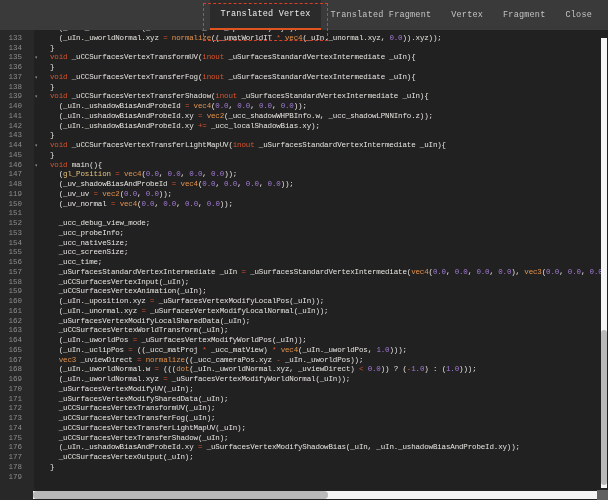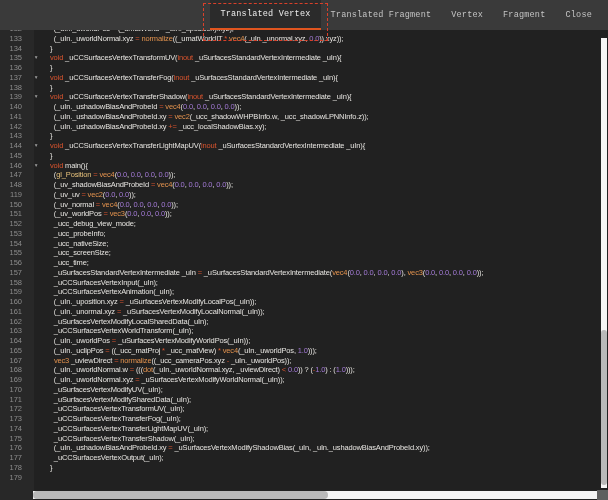--- a/index.html
+++ b/index.html
@@ -40,21 +40,21 @@
     background:var(--code_bg,#212121);
     overflow:hidden;
   }
   .gutter-bg{
     position:absolute;left:0;top:0;bottom:0;width:34px;
     background:var(--gutter_bg,#282828);
   }
   .rows{position:absolute;left:0;right:0;top:0;margin-top:-6px;}
   .row{
     display:flex;height:9.75px;line-height:9.75px;
-    font-family:Liberation Sans, sans-serif;
+    font-family:Liberation Mono, monospace;
     font-size:7.5px;letter-spacing:-0.15px;
     white-space:pre;
     gap:8px;
   }
   .ln{
     flex:none;width:22px;text-align:right;
     color:var(--line_number,#8c8c8c);
     letter-spacing:0;
   }
   .fold{
@@ -126,21 +126,21 @@
       <div class="row"><span class="ln">141</span><span class="fold"></span><span class="codetext">  (_uIn._ushadowBiasAndProbeId.xy <span class="op">=</span> <span class="fn">vec2</span>(_ucc_shadowWHPBInfo.w, _ucc_shadowLPNNInfo.z));</span></div>
       <div class="row"><span class="ln">142</span><span class="fold"></span><span class="codetext">  (_uIn._ushadowBiasAndProbeId.xy <span class="op">+</span><span class="op">=</span> _ucc_localShadowBias.xy);</span></div>
       <div class="row"><span class="ln">143</span><span class="fold"></span><span class="codetext">}</span></div>
       <div class="row"><span class="ln">144</span><span class="fold">▾</span><span class="codetext"><span class="kw">void</span> _uCCSurfacesVertexTransferLightMapUV(<span class="kw">inout</span> _uSurfacesStandardVertexIntermediate _uIn){</span></div>
       <div class="row"><span class="ln">145</span><span class="fold"></span><span class="codetext">}</span></div>
       <div class="row"><span class="ln">146</span><span class="fold">▾</span><span class="codetext"><span class="kw">void</span> main(){</span></div>
       <div class="row"><span class="ln">147</span><span class="fold"></span><span class="codetext">  (<span class="sp">gl_Position</span> <span class="op">=</span> <span class="fn">vec4</span>(<span class="num">0.0</span>, <span class="num">0.0</span>, <span class="num">0.0</span>, <span class="num">0.0</span>));</span></div>
       <div class="row"><span class="ln">148</span><span class="fold"></span><span class="codetext">  (_uv_shadowBiasAndProbeId <span class="op">=</span> <span class="fn">vec4</span>(<span class="num">0.0</span>, <span class="num">0.0</span>, <span class="num">0.0</span>, <span class="num">0.0</span>));</span></div>
       <div class="row"><span class="ln">119</span><span class="fold"></span><span class="codetext">  (_uv_uv <span class="op">=</span> <span class="fn">vec2</span>(<span class="num">0.0</span>, <span class="num">0.0</span>));</span></div>
       <div class="row"><span class="ln">150</span><span class="fold"></span><span class="codetext">  (_uv_normal <span class="op">=</span> <span class="fn">vec4</span>(<span class="num">0.0</span>, <span class="num">0.0</span>, <span class="num">0.0</span>, <span class="num">0.0</span>));</span></div>
-      <div class="row"><span class="ln">151</span><span class="fold"></span><span class="codetext">  (_uv_worldPos <span class="op">=</span> <span class="fn">vec3</span>(<span class="num">0.0</span>, <span class="num">0.0</span>, <span class="num">0.0</span>));</span></div>
+      <div class="row"><span class="ln">151</span><span class="fold"></span></div>
       <div class="row"><span class="ln">152</span><span class="fold"></span><span class="codetext">  _ucc_debug_view_mode;</span></div>
       <div class="row"><span class="ln">153</span><span class="fold"></span><span class="codetext">  _ucc_probeInfo;</span></div>
       <div class="row"><span class="ln">154</span><span class="fold"></span><span class="codetext">  _ucc_nativeSize;</span></div>
       <div class="row"><span class="ln">155</span><span class="fold"></span><span class="codetext">  _ucc_screenSize;</span></div>
       <div class="row"><span class="ln">156</span><span class="fold"></span><span class="codetext">  _ucc_time;</span></div>
       <div class="row"><span class="ln">157</span><span class="fold"></span><span class="codetext">  _uSurfacesStandardVertexIntermediate _uIn <span class="op">=</span> _uSurfacesStandardVertexIntermediate(<span class="fn">vec4</span>(<span class="num">0.0</span>, <span class="num">0.0</span>, <span class="num">0.0</span>, <span class="num">0.0</span>), <span class="fn">vec3</span>(<span class="num">0.0</span>, <span class="num">0.0</span>, <span class="num">0.0</span>, <span class="num">0.0</span>));</span></div>
       <div class="row"><span class="ln">158</span><span class="fold"></span><span class="codetext">  _uCCSurfacesVertexInput(_uIn);</span></div>
       <div class="row"><span class="ln">159</span><span class="fold"></span><span class="codetext">  _uCCSurfacesVertexAnimation(_uIn);</span></div>
       <div class="row"><span class="ln">160</span><span class="fold"></span><span class="codetext">  (_uIn._uposition.xyz <span class="op">=</span> _uSurfacesVertexModifyLocalPos(_uIn));</span></div>
       <div class="row"><span class="ln">161</span><span class="fold"></span><span class="codetext">  (_uIn._unormal.xyz <span class="op">=</span> _uSurfacesVertexModifyLocalNormal(_uIn));</span></div>

